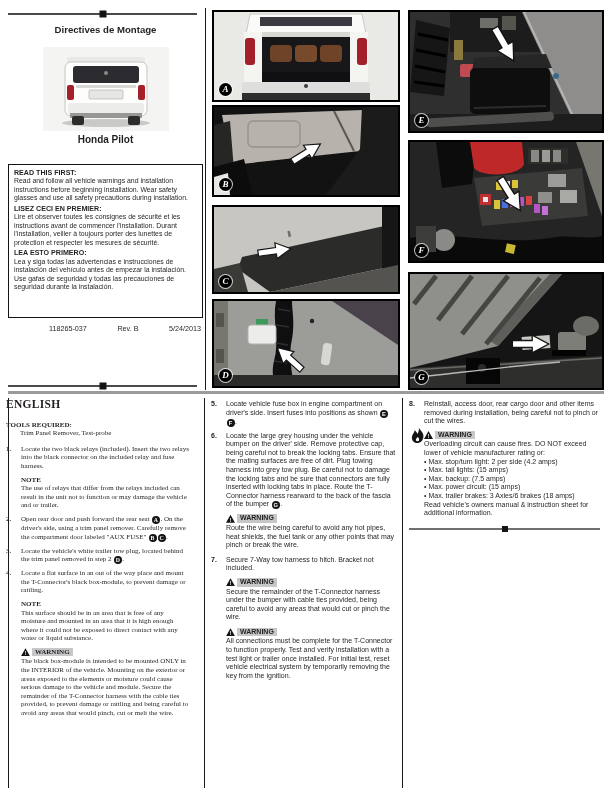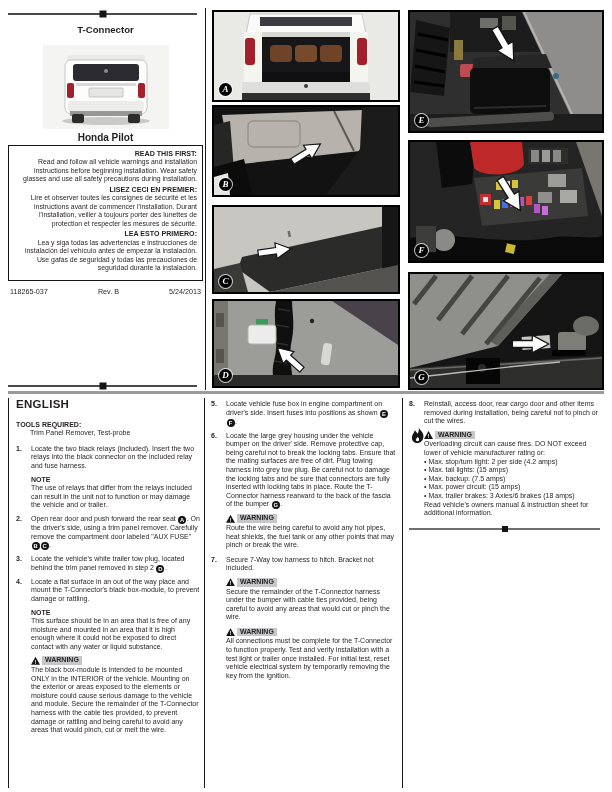--- a/index.html
+++ b/index.html
@@ -13,37 +13,37 @@
   .gray-bar{position:absolute;background:#9b9b9b;height:3px;}
   .v-rule{position:absolute;width:1px;background:#1a1a1a;}
 
   
   .col-left{position:absolute;left:8px;top:8px;width:195px;}
   .title-block,.product-block{text-align:center;font-weight:bold;font-size:9.6px;line-height:12.5px;}
   .title-block{margin-top:16px;}
   .product-block{margin-top:10px;}
   .vehicle-wrap{width:126px;margin:8px auto 0;display:block;}
   .vehicle-caption{text-align:center;font-weight:bold;font-size:10px;margin-top:3px;}
-  .read-first{border:1.6px solid #141414;margin-top:2px;padding:4px 5px 5px;
-              font-size:6.9px;line-height:8.5px;text-align:right;}
+  .read-first{border:1.6px solid #141414;margin-top:19px;padding:4px 5px 23px;
+              font-size:6.9px;line-height:8.5px;}
   .rf-h{font-weight:bold;font-size:7.1px;}
   .rf-b{margin-bottom:2px;}
-  .meta-row{display:flex;justify-content:space-between;font-size:7.2px;margin-top:6px;padding:0 2px;}
+  .meta-row{display:flex;justify-content:space-between;font-size:7.2px;margin-top:6px;padding:0 2px;margin-left:39px;}
 
   
   .photo{position:absolute;border:2px solid #000;overflow:hidden;background:#222;}
   .photo svg{display:block;width:100%;height:100%;}
   .photo-label{position:absolute;left:5px;bottom:4px;width:13px;height:13px;border-radius:50%;
                background:#000;color:#fff;font-family:"Liberation Serif",serif;font-style:italic;
                font-weight:bold;font-size:9px;line-height:13px;text-align:center;
                box-shadow:0 0 0 1px rgba(255,255,255,.75);}
 
   
   .text-col{position:absolute;top:400px;font-size:7px;line-height:8.6px;}
-  #col1{left:16px;width:184px;}
+  #col1{left:6px;width:184px;font-family:Liberation Serif, serif;}
   #col2{left:211px;width:186px;}
   #col3{left:409px;width:191px;}
   .lang-head{font-size:11.5px;font-weight:bold;letter-spacing:.3px;margin-bottom:12px;}
   .tools-h{font-weight:bold;}
   .tools-b{margin-left:14px;margin-bottom:7px;}
   .step{display:flex;margin-bottom:5px;}
   .step-num{width:15px;flex:none;font-weight:bold;}
   .step-text{flex:1;}
   .sub{margin-left:15px;margin-bottom:5px;}
   .note-h{font-weight:bold;}
@@ -65,23 +65,23 @@
 </style>
 </head>
 <body>
 
 <div class="h-rule" style="left:8px;top:13px;width:189px;">
     <span class="sq"></span>
   </div>
 
 <div class="col-left">
   <div class="title-block">
+    <div>Directives de Montage</div>
   </div>
   <div class="product-block">
-    <div>T-Connector</div>
   </div>
   <svg class="vehicle-wrap" viewBox="0 0 126 84">
     <rect x="0" y="0" width="126" height="84" fill="#f4f4f2"></rect>
     <ellipse cx="63" cy="76" rx="44" ry="4" fill="#c9c9c7"></ellipse>
     <rect x="24" y="10" width="78" height="8" rx="3" fill="#e9e9e7"></rect>
     <rect x="22" y="15" width="82" height="54" rx="6" fill="#fdfdfc" stroke="#c6c6c4" stroke-width="1"></rect>
     <rect x="30" y="19" width="66" height="17" rx="3" fill="#2b2b30"></rect>
     <rect x="33" y="38" width="60" height="3" fill="#d8d8d6"></rect>
     <rect x="24" y="38" width="7" height="15" rx="2" fill="#a31f2a"></rect>
     <rect x="95" y="38" width="7" height="15" rx="2" fill="#a31f2a"></rect>

